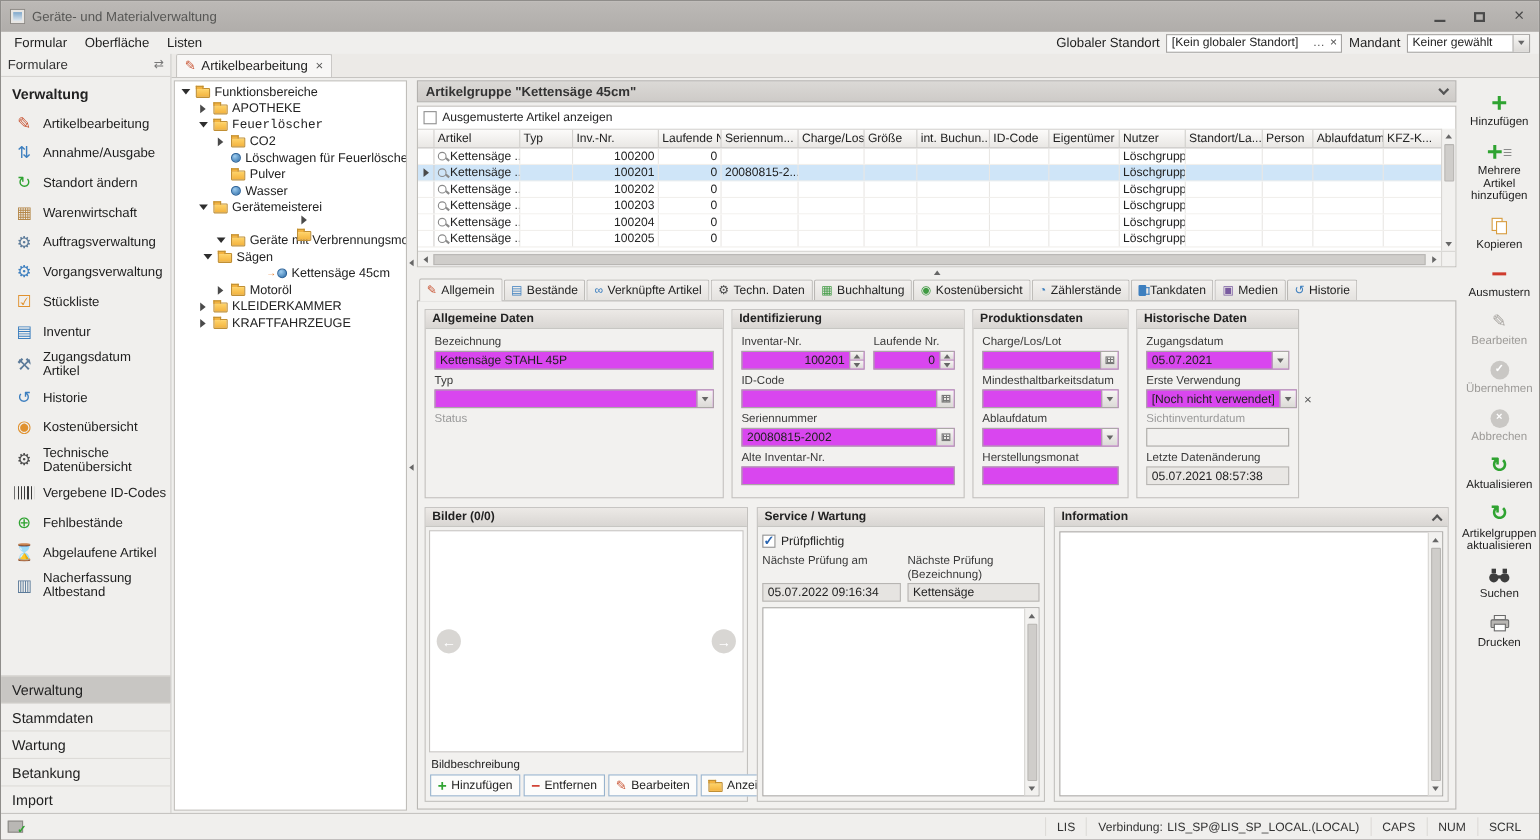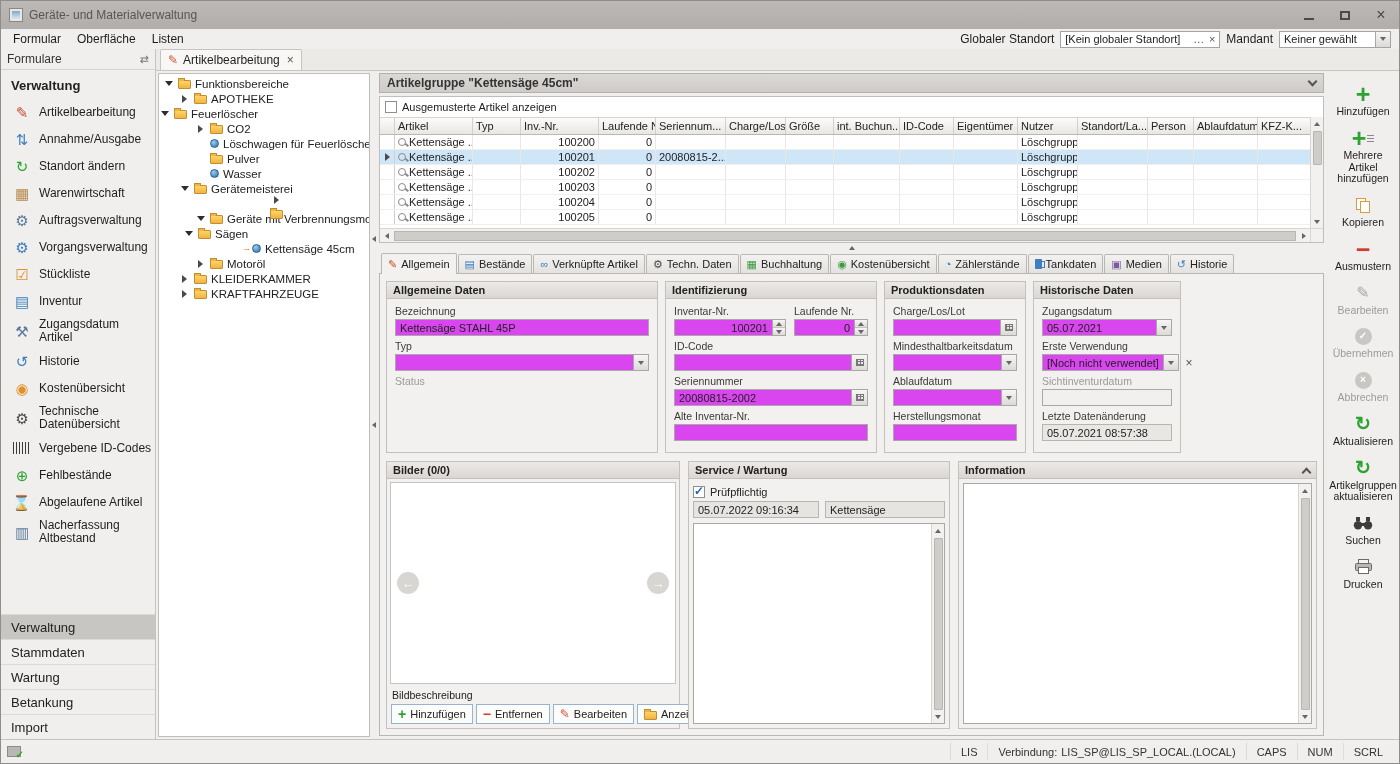--- a/index.html
+++ b/index.html
@@ -362,21 +362,21 @@
               <span class="ic sh-folder"></span>
               <span class="tree-label">Funktionsbereiche</span>
             </div>
             <div class="tree-row" style="padding-left: 20px;">
               <span class="expander">
                 <span class="t-rr"></span>
               </span>
               <span class="ic sh-folder"></span>
               <span class="tree-label">APOTHEKE</span>
             </div>
-            <div class="tree-row" style="">
+            <div class="tree-row" style="padding-left: 20px; font-family: Liberation Mono, monospace;">
               <span class="expander">
                 <span class="t-dd"></span>
               </span>
               <span class="ic sh-folder"></span>
               <span class="tree-label">Feuerlöscher</span>
             </div>
             <div class="tree-row" style="padding-left: 36px;">
               <span class="expander">
                 <span class="t-rr"></span>
               </span>
@@ -903,20 +903,24 @@
                 </div>
               </div>
 
               <div class="panel p-service">
                 <div class="panel-h">Service / Wartung</div>
                 <div class="service-body">
                   <div class="cbrow">
                     <span class="cb checked"></span>
                     <span>Prüfpflichtig</span>
                   </div>
+                  <div class="svc-labels">
+                    <div class="svc-c1 svc-lab">Nächste Prüfung am</div>
+                    <div class="svc-c2 svc-lab">Nächste Prüfung (Bezeichnung)</div>
+                  </div>
                   <div class="svc-vals">
                     <div class="svc-c1 vbox">05.07.2022 09:16:34</div>
                     <div class="svc-c2 vbox">Kettensäge</div>
                   </div>
                   <div class="notes">
                     <span class="fillsp"></span>
                     <span class="vbar">
                       <span class="sbtn">
                           <span class="t-u"></span>
                         </span>

